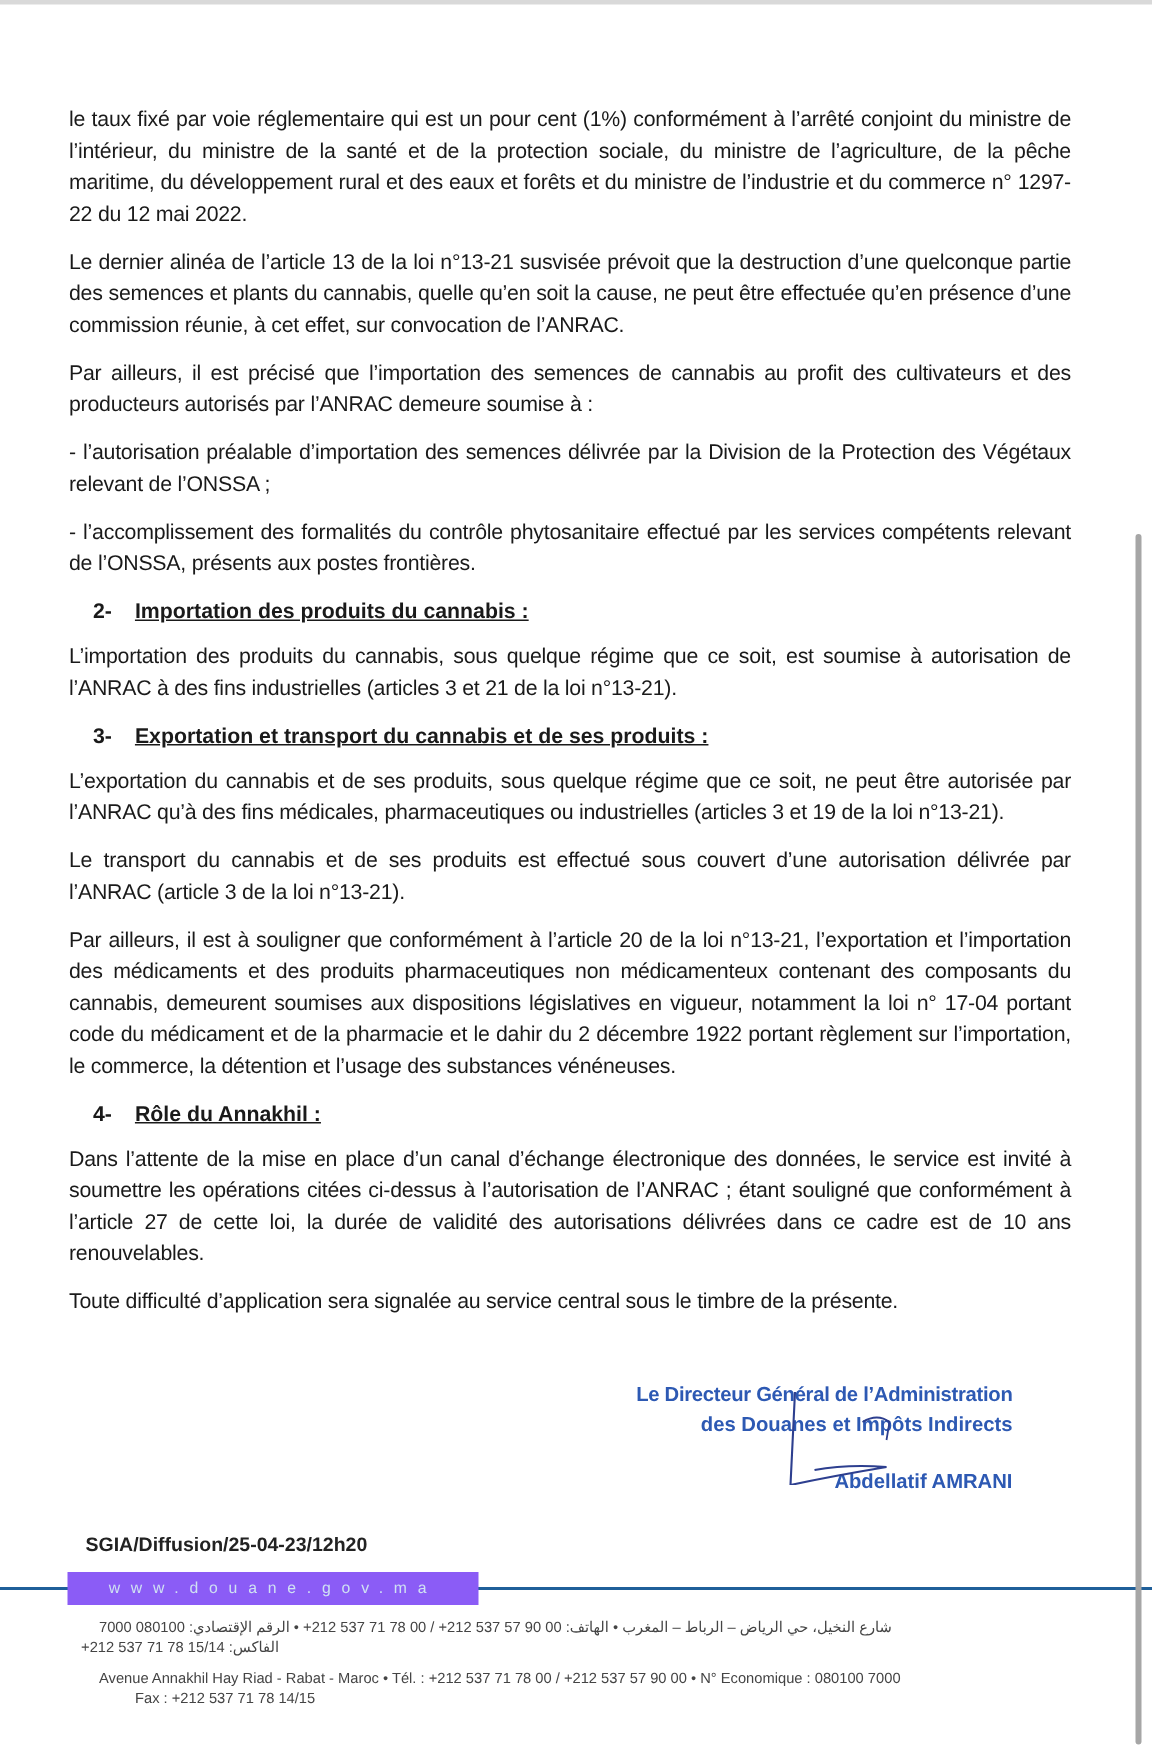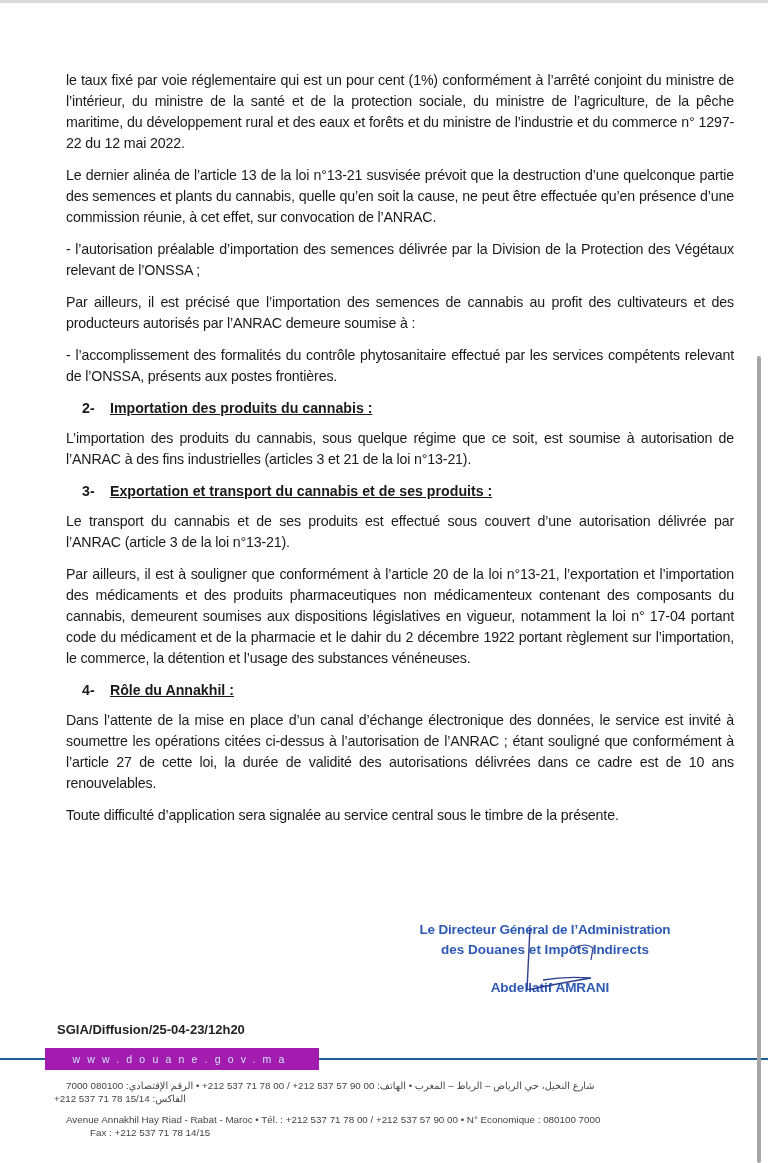--- a/index.html
+++ b/index.html
@@ -3,78 +3,79 @@
 <meta charset="utf-8">
 <style>
   html, body { margin:0; padding:0; }
   body {
     width:768px; height:1163px; position:relative; overflow:hidden;
     background:#ffffff;
     font-family:"Liberation Sans", sans-serif;
     color:#1a1a1a;
   }
   .topbar { position:absolute; left:0; top:0; width:768px; height:3px; background:#d9d9d9; }
-  .page { position:absolute; left:66px; top:70px; width:668px; }
+  .page { position:absolute; left:46px; top:70px; width:668px; }
   p {
     margin:0 0 11px 0; font-size:14.2px; line-height:21px;
     text-align:justify; letter-spacing:-0.15px;
   }
   .heading {
     margin:0 0 9px 16px; font-size:14.2px; line-height:21px; font-weight:bold;
   }
   .heading .num { display:inline-block; width:24px; }
   .heading .title { text-decoration:underline; }
   .signature {
     position:absolute; left:415px; top:920px; width:260px;
     color:#2d59b3; font-weight:bold; font-size:13.5px; line-height:20px;
-    font-family:"Liberation Sans", sans-serif; text-align:center;
+    font-family:"Liberation Sans", sans-serif; text-align:right;
   }
   .sig-line1 { letter-spacing:-0.2px; }
   .sig-name { margin-top:18px; margin-left:10px; }
   .sig-scribble { position:absolute; left:0; top:0; width:260px; height:70px; pointer-events:none; }
   .ref {
     position:absolute; left:57px; top:1022px; font-size:13px; font-weight:bold; color:#222;text-align:center;
   }
   .footer-line { position:absolute; left:0; top:1058px; width:768px; height:2px; background:#1f5f99; }
   .url-bar {
-    position:absolute; left:45px; top:1048px; width:274px; height:22px; background:#a21caf;
+    position:absolute; left:45px; top:1048px; width:274px; height:22px; background:#8b5cf6;
     color:#cfe1f3; font-size:10.5px; letter-spacing:7.2px; line-height:22px; text-align:center;
   }
   .contact { position:absolute; left:66px; font-size:9.8px; color:#444; line-height:13px; white-space:nowrap; }
   .c1 { top:1079px; }
   .c2 { top:1092px; }
   .c3 { top:1113px; }
   .c4 { top:1126px;padding-left:24px; }
   .scrollbar-track { position:absolute; left:754px; top:0; width:14px; height:1163px; }
   .scrollbar-thumb {
     position:absolute; left:757px; top:356px; width:4px; height:807px; background:#a6a6a6; border-radius:2px;
   }
 </style>
 </head>
 <body>
 
 <div class="topbar"></div>
 
 <div class="page">
   <p>le taux fixé par voie réglementaire qui est un pour cent (1%) conformément à l’arrêté conjoint du ministre de l’intérieur, du ministre de la santé et de la protection sociale, du ministre de l’agriculture, de la pêche maritime, du développement rural et des eaux et forêts et du ministre de l’industrie et du commerce n° 1297-22 du 12 mai 2022.</p>
   <p>Le dernier alinéa de l’article 13 de la loi n°13-21 susvisée prévoit que la destruction d’une quelconque partie des semences et plants du cannabis, quelle qu’en soit la cause, ne peut être effectuée qu’en présence d’une commission réunie, à cet effet, sur convocation de l’ANRAC.</p>
+  <p>Par ailleurs, il est précisé que l’importation des semences de cannabis au profit des cultivateurs et des producteurs autorisés par l’ANRAC demeure soumise à :</p>
   <p>- l’autorisation préalable d’importation des semences délivrée par la Division de la Protection des Végétaux relevant de l’ONSSA ;</p>
-  <p>Par ailleurs, il est précisé que l’importation des semences de cannabis au profit des cultivateurs et des producteurs autorisés par l’ANRAC demeure soumise à :</p>
   <p>- l’accomplissement des formalités du contrôle phytosanitaire effectué par les services compétents relevant de l’ONSSA, présents aux postes frontières.</p>
 
   <div class="heading">
     <span class="num">2-</span>
     <span class="title">Importation des produits du cannabis :</span>
   </div>
   <p>L’importation des produits du cannabis, sous quelque régime que ce soit, est soumise à autorisation de l’ANRAC à des fins industrielles (articles 3 et 21 de la loi n°13-21).</p>
 
   <div class="heading">
     <span class="num">3-</span>
     <span class="title">Exportation et transport du cannabis et de ses produits :</span>
   </div>
+  <p>L’exportation du cannabis et de ses produits, sous quelque régime que ce soit, ne peut être autorisée par l’ANRAC qu’à des fins médicales, pharmaceutiques ou industrielles (articles 3 et 19 de la loi n°13-21).</p>
   <p>Le transport du cannabis et de ses produits est effectué sous couvert d’une autorisation délivrée par l’ANRAC (article 3 de la loi n°13-21).</p>
   <p>Par ailleurs, il est à souligner que conformément à l’article 20 de la loi n°13-21, l’exportation et l’importation des médicaments et des produits pharmaceutiques non médicamenteux contenant des composants du cannabis, demeurent soumises aux dispositions législatives en vigueur, notamment la loi n° 17-04 portant code du médicament et de la pharmacie et le dahir du 2 décembre 1922 portant règlement sur l’importation, le commerce, la détention et l’usage des substances vénéneuses.</p>
 
   <div class="heading">
     <span class="num">4-</span>
     <span class="title">Rôle du Annakhil :</span>
   </div>
   <p>Dans l’attente de la mise en place d’un canal d’échange électronique des données, le service est invité à soumettre les opérations citées ci-dessus à l’autorisation de l’ANRAC ; étant souligné que conformément à l’article 27 de cette loi, la durée de validité des autorisations délivrées dans ce cadre est de 10 ans renouvelables.</p>
   <p>Toute difficulté d’application sera signalée au service central sous le timbre de la présente.</p>
 </div>

